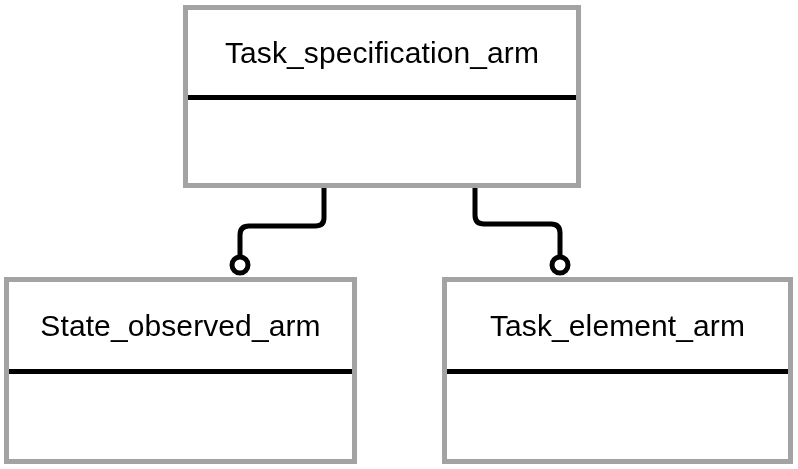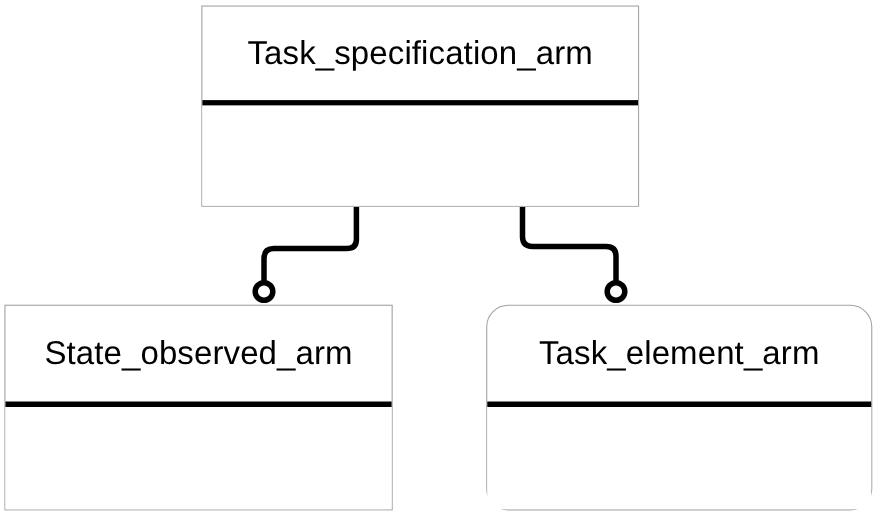--- a/index.html
+++ b/index.html
@@ -14,21 +14,21 @@
     height: 469px;
     background: #ffffff;
     overflow: hidden;
     font-family: "Liberation Sans", sans-serif;
   }
 
   
   .class-box {
     position: absolute;
     box-sizing: border-box;
-    border: 1px solid #a3a3a3;
+    border: 5px solid #a3a3a3;
     background: #ffffff;
     display: flex;
     flex-direction: column;
   }
   .class-title {
     box-sizing: border-box;
     display: flex;
     align-items: center;
     justify-content: center;
     color: #000000;
@@ -64,21 +64,20 @@
     height: 187px;
     justify-content: center;
   }
   #box-state-observed-arm .class-title { height: 87px; }
 
   #box-task-element-arm {
     left: 442px;
     top: 277px;
     width: 351px;
     height: 187px;
-    border-radius: 20px;
   }
   #box-task-element-arm .class-title { height: 87px; }
 
   
   #connector-layer {
     position: absolute;
     left: 0;
     top: 0;
     width: 798px;
     height: 469px;

